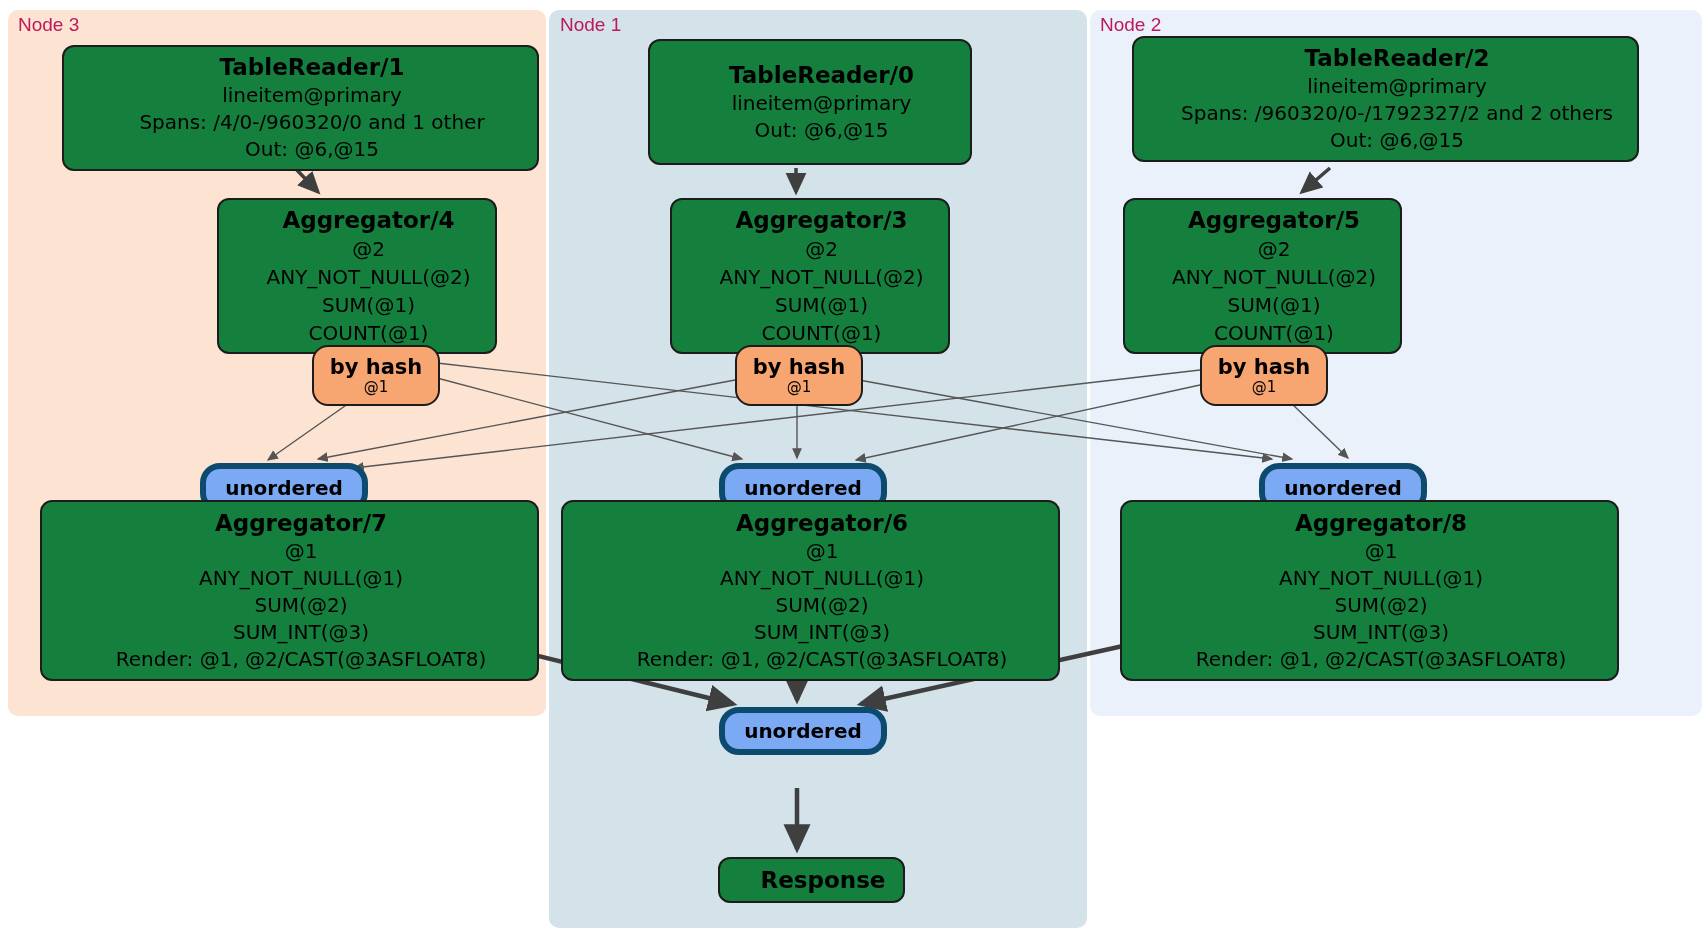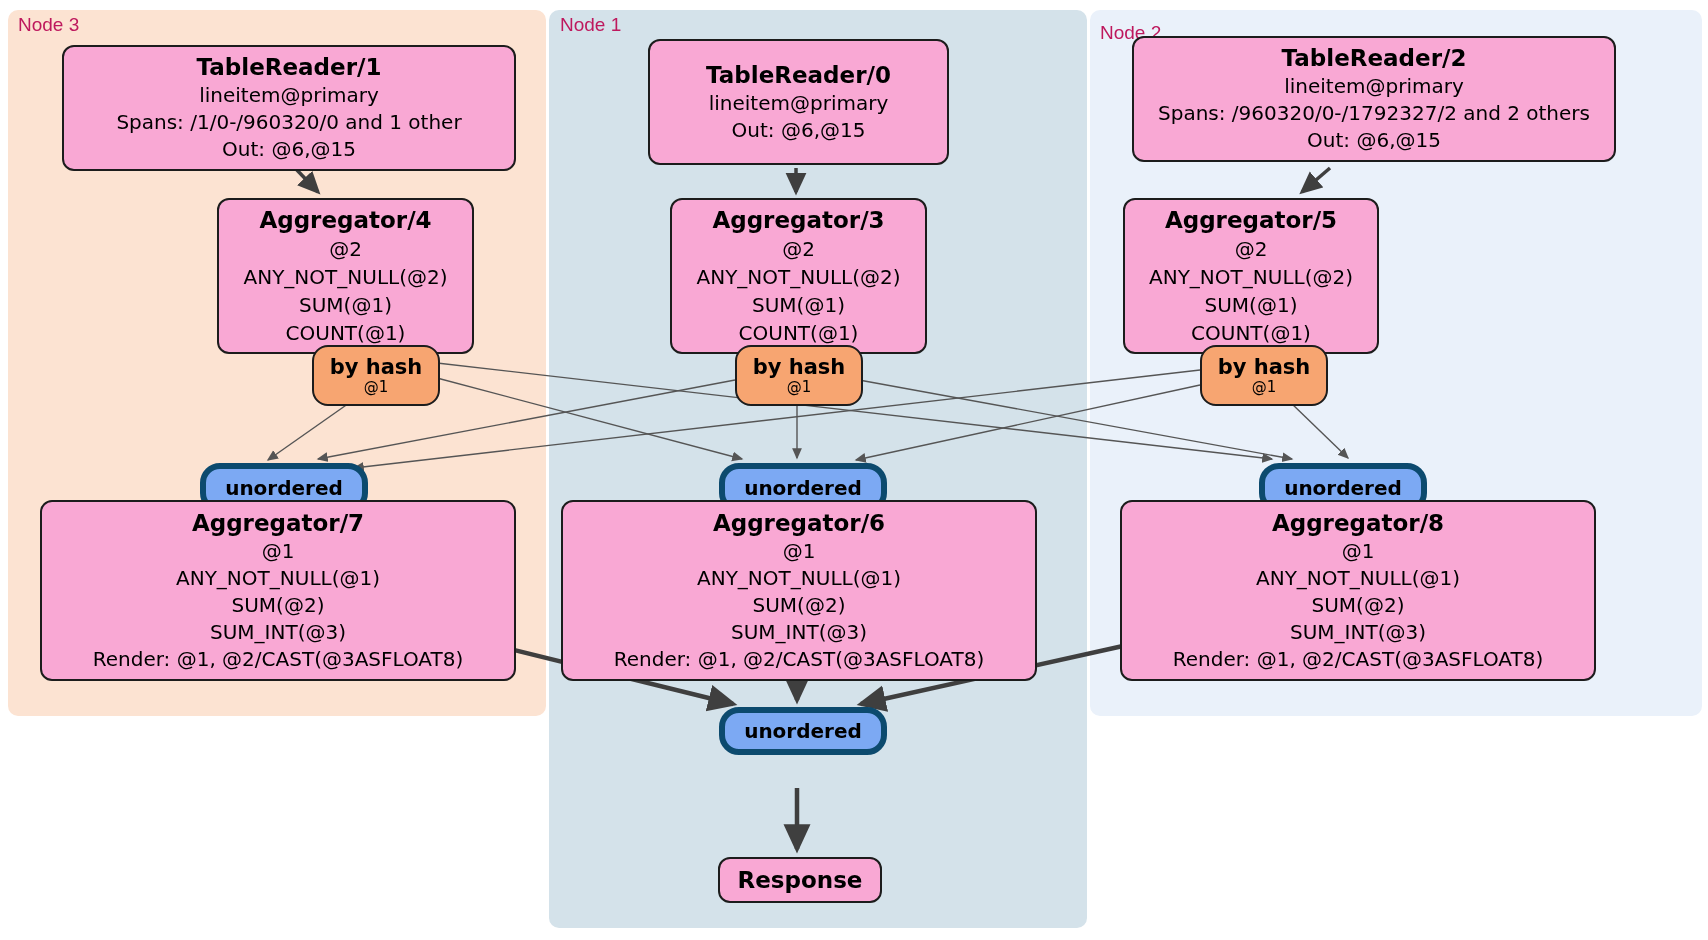--- a/index.html
+++ b/index.html
@@ -6,25 +6,25 @@
   #stage{position:relative;width:1708px;height:940px;overflow:hidden;
          font-family:"DejaVu Sans",sans-serif;color:#000;}
   .band{position:absolute;border-radius:10px;}
   #band-node3{left:8px;top:10px;width:538px;height:706px;background:#fce3d2;}
   #band-node1{left:549px;top:10px;width:538px;height:918px;background:#d4e2ea;}
   #band-node2{left:1090px;top:10px;width:612px;height:706px;background:#eaf1fa;}
   .band-label{position:absolute;font-family:"Liberation Sans",sans-serif;
               font-size:19px;color:#be185d;}
   #label-node3{left:18px;top:14px;}
   #label-node1{left:560px;top:14px;}
-  #label-node2{left:1100px;top:14px;margin-top:8px;}
+  #label-node2{left:1100px;top:14px;}
   #edges{position:absolute;left:0;top:0;width:1708px;height:940px;}
-  .pbox{position:absolute;background:#f9a8d4;border:2px solid #1c1c1c;border-radius:12px;
+  .pbox{position:absolute;background:#15803d;border:2px solid #1c1c1c;border-radius:12px;
         display:flex;flex-direction:column;justify-content:center;align-items:center;
-        text-align:center;font-size:20px;line-height:27px;}
+        text-align:center;font-size:20px;line-height:27px;padding-left:23px;}
   .pbox .ptitle{font-size:23px;font-weight:bold;line-height:29px;}
   #tr1{left:62px;top:45px;width:450px;height:122px;}
   #tr0{left:648px;top:39px;width:297px;height:122px;}
   #tr2{left:1132px;top:36px;width:480px;height:122px;}
   #ag4{left:217px;top:198px;width:253px;height:152px;line-height:28px;}
   #ag3{left:670px;top:198px;width:253px;height:152px;line-height:28px;}
   #ag5{left:1123px;top:198px;width:252px;height:152px;line-height:28px;}
   #ag7{left:40px;top:500px;width:472px;height:177px;}
   #ag6{left:561px;top:500px;width:472px;height:177px;}
   #ag8{left:1120px;top:500px;width:472px;height:177px;}
@@ -87,21 +87,21 @@
       <line x1="506" y1="648" x2="733" y2="704" marker-end="url(#arr-thick)"></line>
       <line x1="797" y1="678" x2="797" y2="700" marker-end="url(#arr-thick)"></line>
       <line x1="1123" y1="646" x2="861" y2="704" marker-end="url(#arr-thick)"></line>
       <line x1="797" y1="788" x2="797" y2="849" marker-end="url(#arr-thick)"></line>
     </g>
   </svg>
 
   <div class="pbox" id="tr1">
     <span class="ptitle">TableReader/1</span>
     <span>lineitem@primary</span>
-    <span>Spans: /1/0-/960320/0 and 1 other</span>
+    <span>Spans: /4/0-/960320/0 and 1 other</span>
     <span>Out: @6,@15</span>
   </div>
   <div class="pbox" id="tr0">
     <span class="ptitle">TableReader/0</span>
     <span>lineitem@primary</span>
     <span>Out: @6,@15</span>
   </div>
   <div class="pbox" id="tr2">
     <span class="ptitle">TableReader/2</span>
     <span>lineitem@primary</span>

